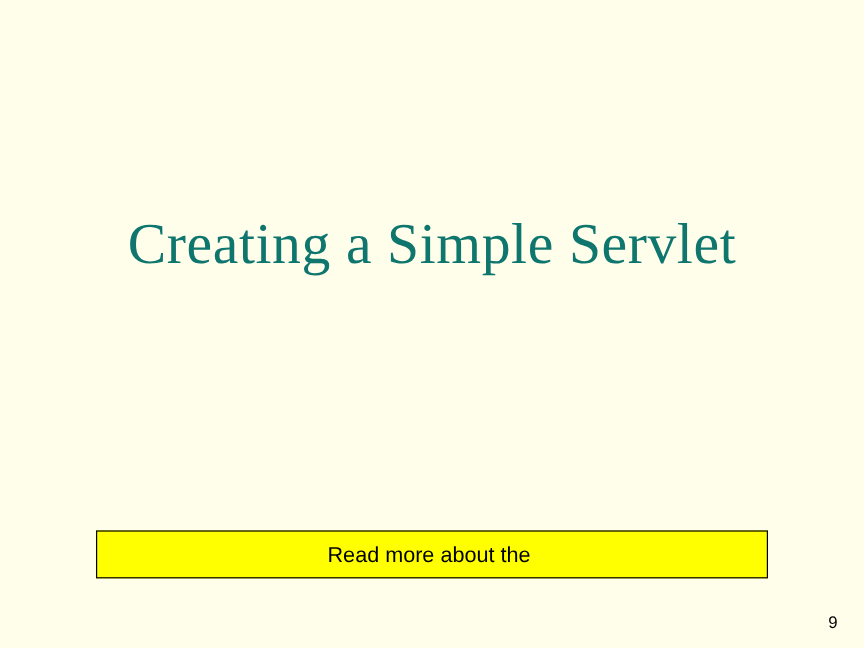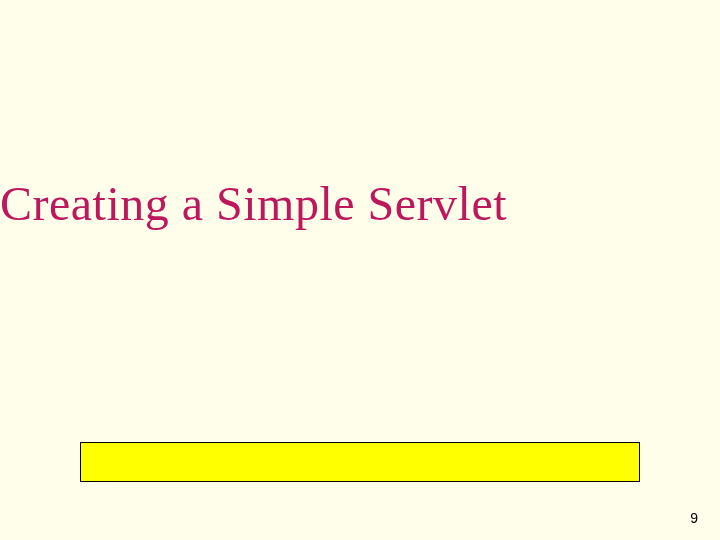--- a/index.html
+++ b/index.html
@@ -13,24 +13,24 @@
       background: #FFFEEB;
       font-family: "Times New Roman", Times, serif;
       position: relative;
       overflow: hidden;
     }
     .slide-title {
       position: absolute;
       top: 176px;
       left: 0;
       width: 100%;
-      text-align: left;
+      text-align: center;
       font-size: 48px;
       font-weight: normal;
-      color: #be185d;
+      color: #0f766e;
       letter-spacing: 0.5px;
     }
     .callout-box {
       position: absolute;
       left: 80px;
       top: 442px;
       width: 560px;
       height: 40px;
       background: #FFFF00;
       border: 1px solid #000;
@@ -56,15 +56,16 @@
       font-size: 14px;
       color: #000;
     }
   </style>
 </head>
 <body>
 
 <h1 class="slide-title">Creating a Simple Servlet</h1>
 
 <div class="callout-box">
+  <span class="callout-text-plain">Read more about the </span>
 </div>
 
 <div class="page-number">9</div>
 
 </body></html>

